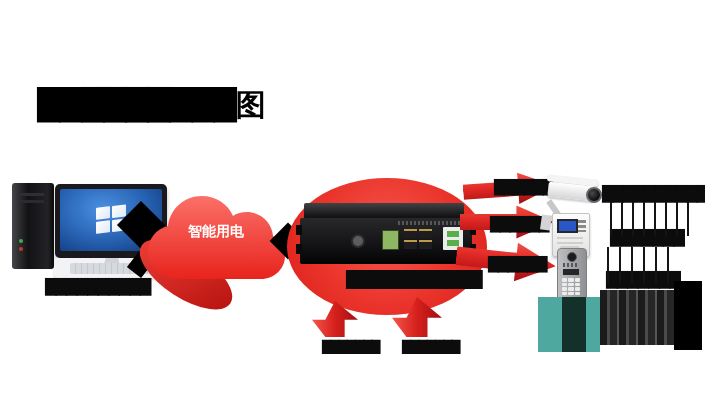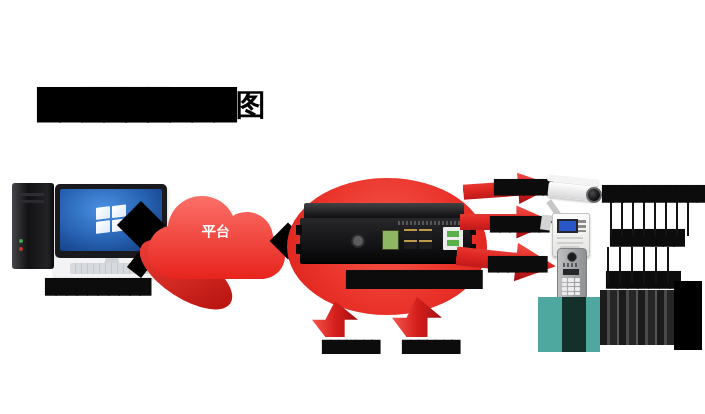--- a/index.html
+++ b/index.html
@@ -166,21 +166,21 @@
   <svg class="abs cloud-svg" width="140" height="92" viewBox="0 0 140 92">
     <defs>
       <linearGradient id="cg" x1="0" y1="0" x2="0" y2="1">
         <stop offset="0" stop-color="#fb7068"></stop>
           <stop offset="1" stop-color="#e7241d"></stop>
       </linearGradient>
     </defs>
     <path fill="url(#cg)" d="M33 88 C14 88 2 76 2 61 C2 48 10 38 22 35 C24 18 38 5 56 5 C70 5 82 13 87 25 C91 22 96 21 101 21 C115 21 126 32 127 45 C135 49 139 57 139 65 C139 78 128 88 115 88 Z"></path>
   </svg>
   <div class="abs cloud-text">
-    <div>平台</div>
+    <div>智能用电</div>
   </div>
 
   <div class="abs diamond d2"></div>
 
   <div class="abs oval"></div>
   <div>
     <div class="abs srv-lid"></div>
     <div class="abs srv-body"></div>
     <div class="abs srv-tab" style="left:296px;top:225px;"></div>
     <div class="abs srv-tab" style="left:296px;top:244px;"></div>

